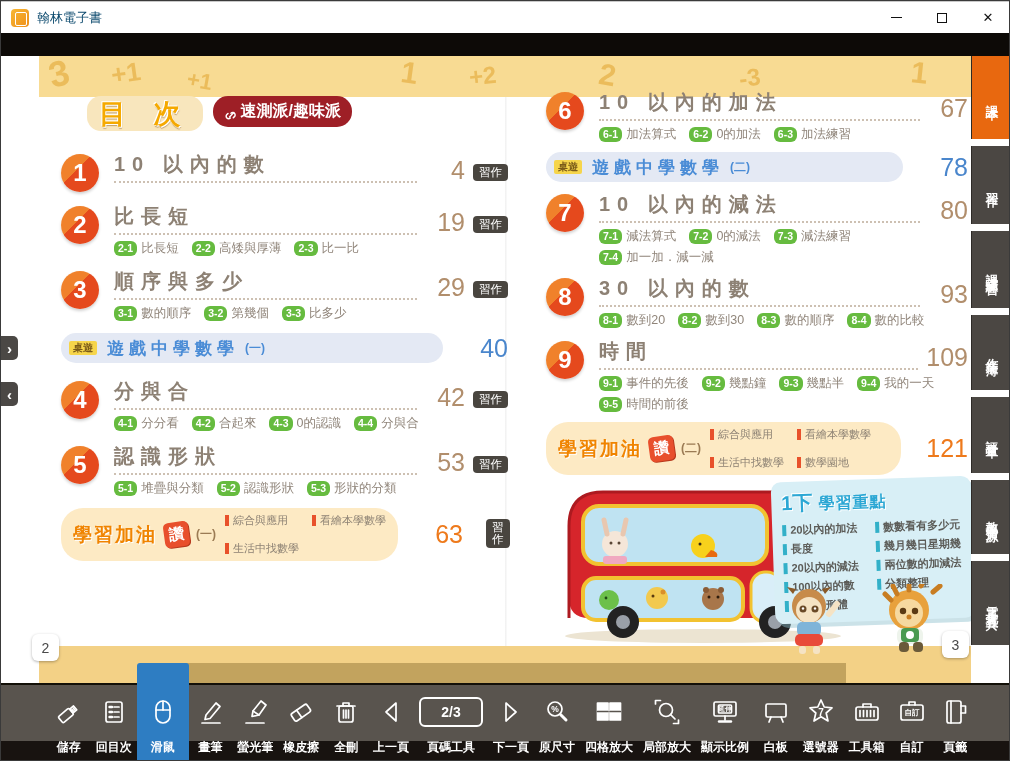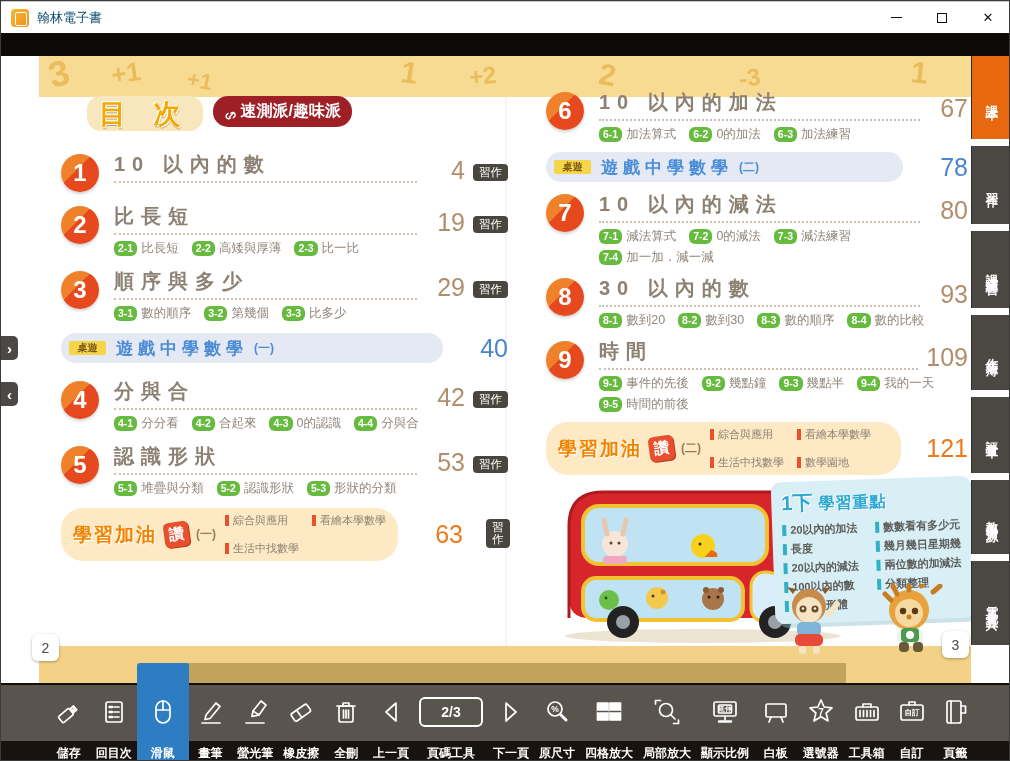--- a/index.html
+++ b/index.html
@@ -62,21 +62,21 @@
   .ch-title{font-size:20px;font-weight:bold;color:#8d8174;letter-spacing:7px;white-space:nowrap;}
   .ch-page{font-size:25px;color:#b18e6c;min-width:40px;text-align:right;line-height:1;}
   .wb-badge{background:#49453f;color:#fff;font-size:11.5px;border-radius:4px;padding:3px 6px;margin-left:8px;line-height:1;margin-bottom:2px;cursor:pointer;}
   .ch-subs{display:flex;gap:13px;row-gap:4px;margin-top:5px;flex-wrap:wrap;}
   .sub{display:flex;align-items:center;gap:4px;cursor:pointer;}
   .sub-code{background:#66bb3f;color:#fff;font-weight:bold;font-size:10.5px;padding:2px 4px;border-radius:6px;line-height:1;}
   .sub-label{font-size:12.5px;color:#90857a;white-space:nowrap;}
 
   .game-row{margin:4px 0 15px;align-items:center;}
   .game-pill{flex:1;height:30px;background:#e4e9f4;border-radius:15px;display:flex;align-items:center;gap:10px;padding:0 6px 0 8px;margin-right:10px;cursor:pointer;}
-  .game-badge{background:#f6d54b;color:#7a5a18;font-size:10px;font-weight:bold;width:37px;line-height:10px;text-align:center;border-radius:2px;padding:2px 1px;word-break:break-all;}
+  .game-badge{background:#f6d54b;color:#7a5a18;font-size:10px;font-weight:bold;width:28px;line-height:10px;text-align:center;border-radius:2px;padding:2px 1px;word-break:break-all;}
   .game-title{color:#4a8cd6;font-weight:bold;font-size:17px;letter-spacing:5px;white-space:nowrap;}
   .game-suffix{color:#4a8cd6;font-weight:bold;font-size:12px;margin-left:-4px;}
   .game-page{color:#4a86cc;}
 
   .boost-row{margin-top:6px;align-items:center;}
   .boost-pill{flex:1;background:#fdeac4;border-radius:22px;display:flex;align-items:center;gap:7px;padding:5px 12px;margin-right:10px;cursor:pointer;}
   .boost-title{color:#f08400;font-weight:bold;font-size:19px;letter-spacing:2px;white-space:nowrap;text-shadow:1px 1px 0 #fff;}
   .boost-stamp{background:#e84f2c;color:#fff;font-weight:bold;font-size:15px;padding:3px 5px;border-radius:5px;transform:rotate(-8deg);box-shadow:1px 1px 0 #b83a1e;}
   .boost-suffix{color:#9b7b54;font-weight:bold;font-size:12px;white-space:nowrap;}
   .boost-tags{display:grid;grid-template-columns:auto auto;column-gap:12px;row-gap:3px;margin-left:2px;gap:13px;}
@@ -99,21 +99,21 @@
   
   #sidebar{position:absolute;left:970px;top:0;width:40px;height:627px;background:#fff;}
   .side-tab{width:40px;background:#4b4743;color:#fff;display:flex;align-items:center;justify-content:center;writing-mode:vertical-lr;text-orientation:upright;font-size:12.5px;font-weight:bold;letter-spacing:3px;margin-bottom:7px;cursor:pointer;border-left:1px solid #2e2b28;}
   .side-tab.active{background:#e8680f;}
 
   
   #toolbar{position:absolute;left:0;top:682px;width:1010px;height:79px;background:linear-gradient(to bottom,#59544e 0,#59544e 56px,#181310 56px,#181310 100%);display:flex;align-items:flex-start;padding:0 34px 0 46px;border-top:2px solid #131008;}
   .tb-item{height:79px;display:flex;flex-direction:column;align-items:center;justify-content:flex-start;padding:6px 5px 0;cursor:pointer;flex:1;}
   .tb-item.wide{flex:1.45;}
   .tb-icon{height:42px;display:flex;align-items:center;justify-content:center;}
-  .tb-label{font-size:12px;font-weight:bold;color:#fff;margin-top:12px;white-space:nowrap;}
+  .tb-label{font-size:12px;font-weight:bold;color:#fff;margin-top:6px;white-space:nowrap;}
   .tb-item.active{background:#2e7dc2;margin-top:-22px;height:101px;padding-top:28px;border-radius:3px 3px 0 0;flex:0 0 52px;}
   .pagebox{width:64px;height:30px;border:2px solid #fff;border-radius:6px;color:#fff;font-size:14px;font-weight:bold;display:flex;align-items:center;justify-content:center;}
 </style>
 </head>
 <body>
 
 <div id="titlebar">
   <span class="app-icon"></span>
   <span class="win-title">翰林電子書</span>
   <div class="win-btns">

